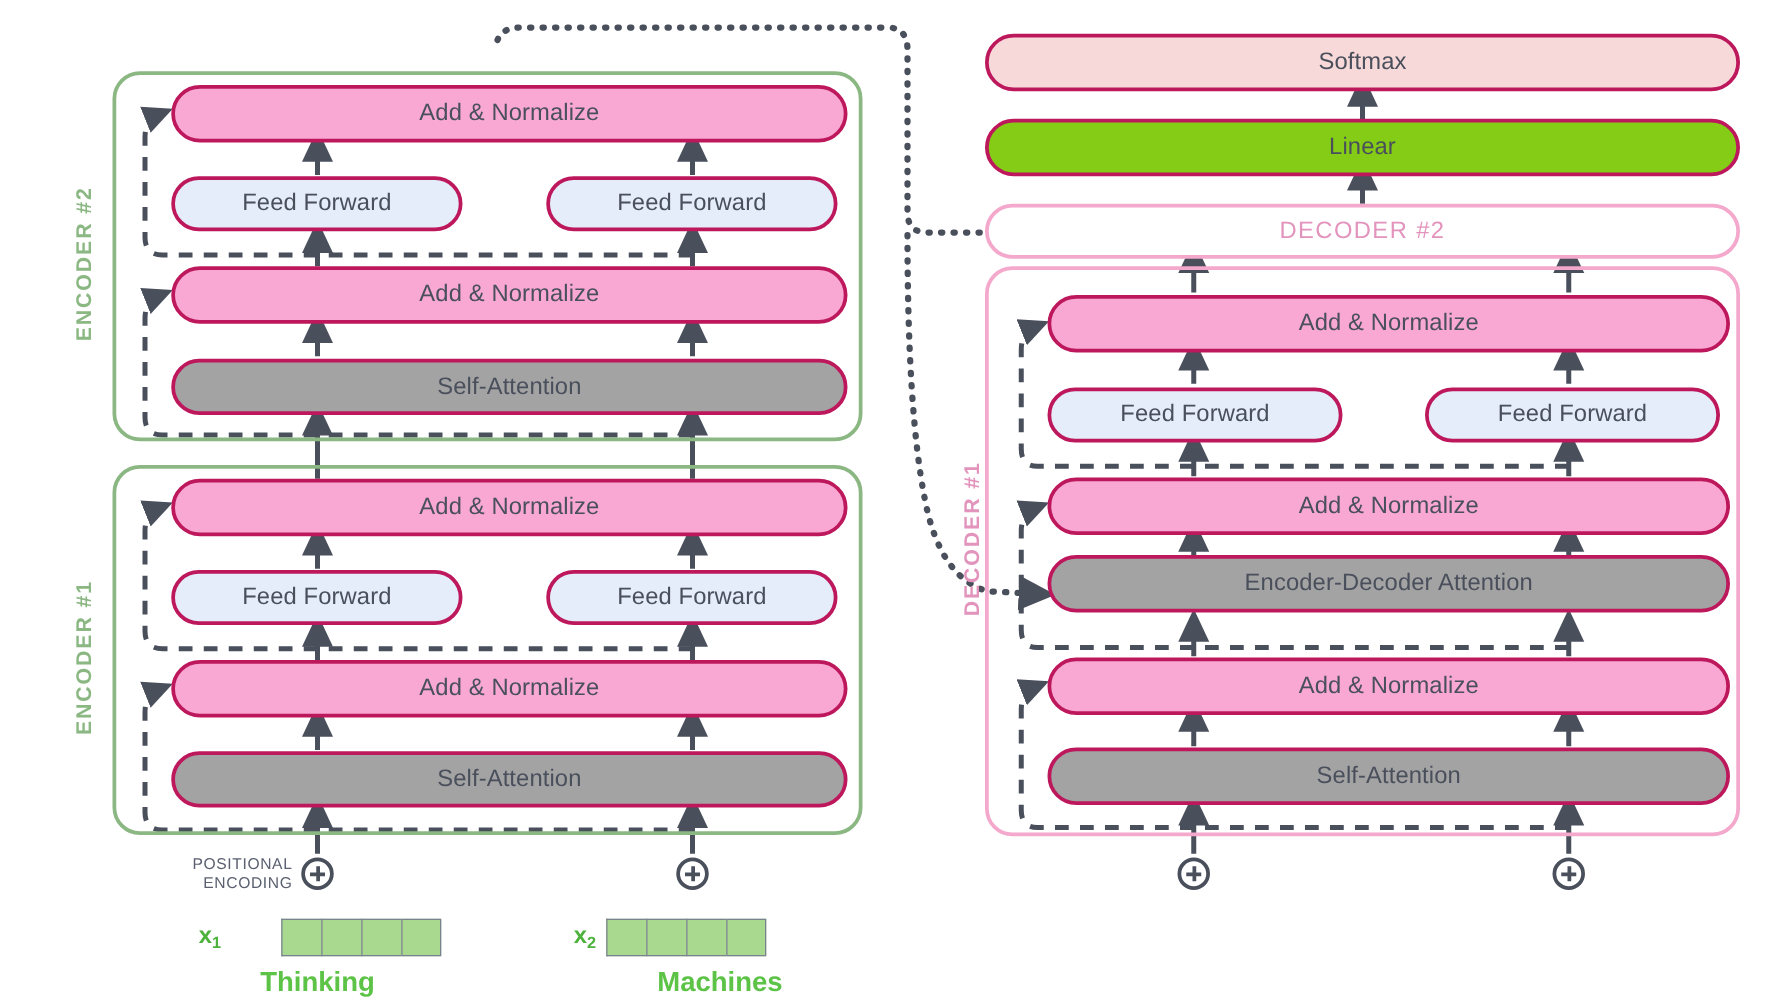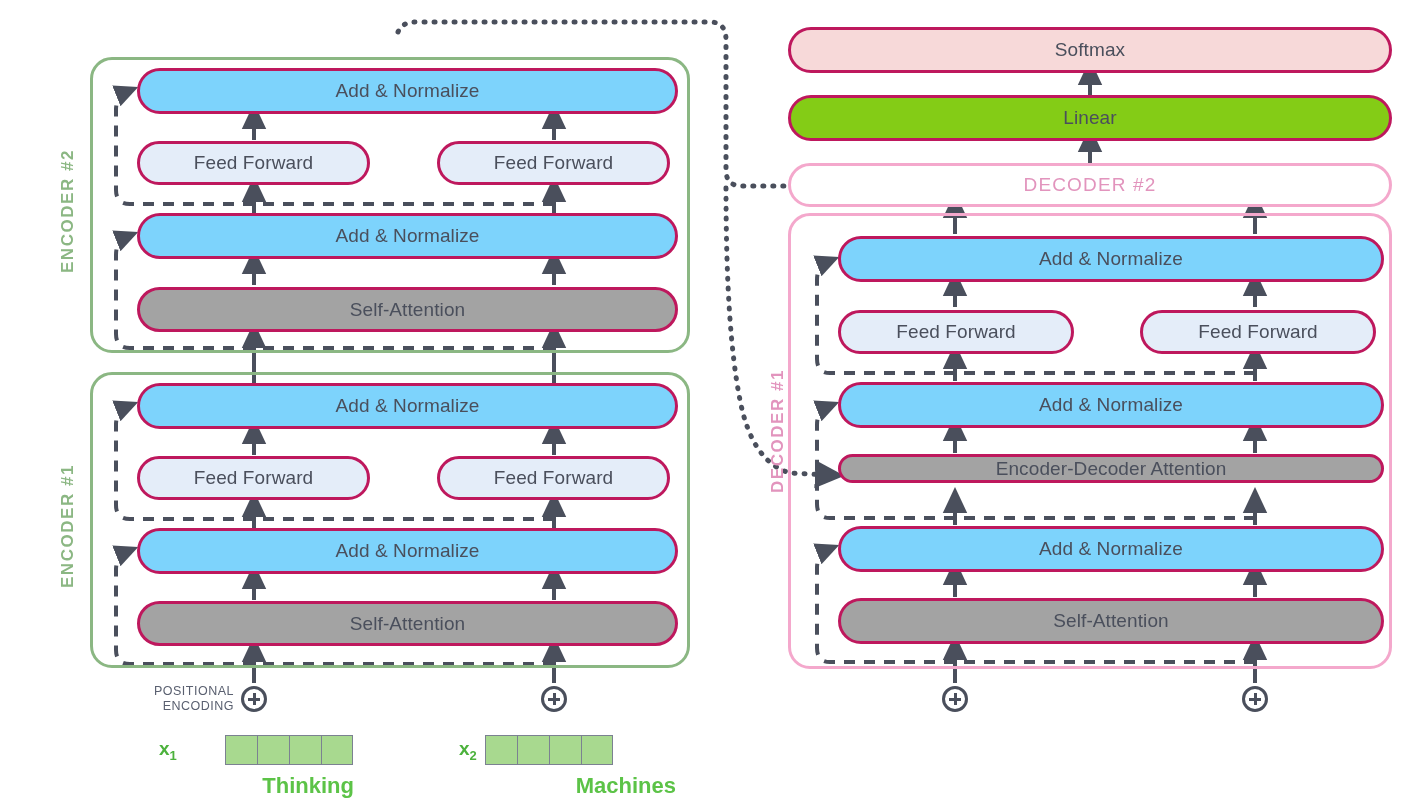--- a/index.html
+++ b/index.html
@@ -48,21 +48,21 @@
     border:3px solid #be185d;
     border-radius:999px;
     display:flex;
     align-items:center;
     justify-content:center;
     color:#4a4f5c;
     font-size:19px;
     white-space:nowrap;
     letter-spacing:0.1px;
   }
-  .node.addnorm{ background:#7dd3fc; }
+  .node.addnorm{ background:#f9a8d4; }
   .node.ff{ background:#e4edf9; }
   .node.attn{ background:#a3a3a3; }
   .node.softmax{ background:#f7d9d9; }
   .node.linear{ background:#84cc16; }
 
   .decoder-banner{
     position:absolute;
     box-sizing:border-box;
     border:3px solid #f4a8cc;
     border-radius:999px;
@@ -117,21 +117,21 @@
     border-right:none;
     box-sizing:border-box;
   }
   .embed-cells i:last-child{ border-right:1px solid #7b8191; }
   .word{
     position:absolute;
     color:#5cc347;
     font-size:22px;
     font-weight:bold;
     white-space:nowrap;
-    text-align:right;
+    text-align:center;
   }
 </style>
 </head>
 <body>
 
 <div id="stage">
 
   <svg id="wires" viewBox="0 0 1415 804">
     <defs>
       <marker id="ah" markerWidth="7" markerHeight="7" refX="3.1" refY="3.5" orient="auto" markerUnits="strokeWidth">
@@ -289,21 +289,21 @@
   </div>
   <div class="node ff" style="left:838px;top:310px;width:236px;height:44px;">
     <span>Feed Forward</span>
   </div>
   <div class="node ff" style="left:1140px;top:310px;width:236px;height:44px;">
     <span>Feed Forward</span>
   </div>
   <div class="node addnorm" style="left:838px;top:382px;width:546px;height:46px;">
     <span>Add &amp; Normalize</span>
   </div>
-  <div class="node attn" style="left:838px;top:454px;width:546px;height:29px;">
+  <div class="node attn" style="left:838px;top:444px;width:546px;height:46px;">
     <span>Encoder-Decoder Attention</span>
   </div>
   <div class="node addnorm" style="left:838px;top:526px;width:546px;height:46px;">
     <span>Add &amp; Normalize</span>
   </div>
   <div class="node attn" style="left:838px;top:598px;width:546px;height:46px;">
     <span>Self-Attention</span>
   </div>
 
   <div class="plus" style="left:942px;top:686px;"></div>

